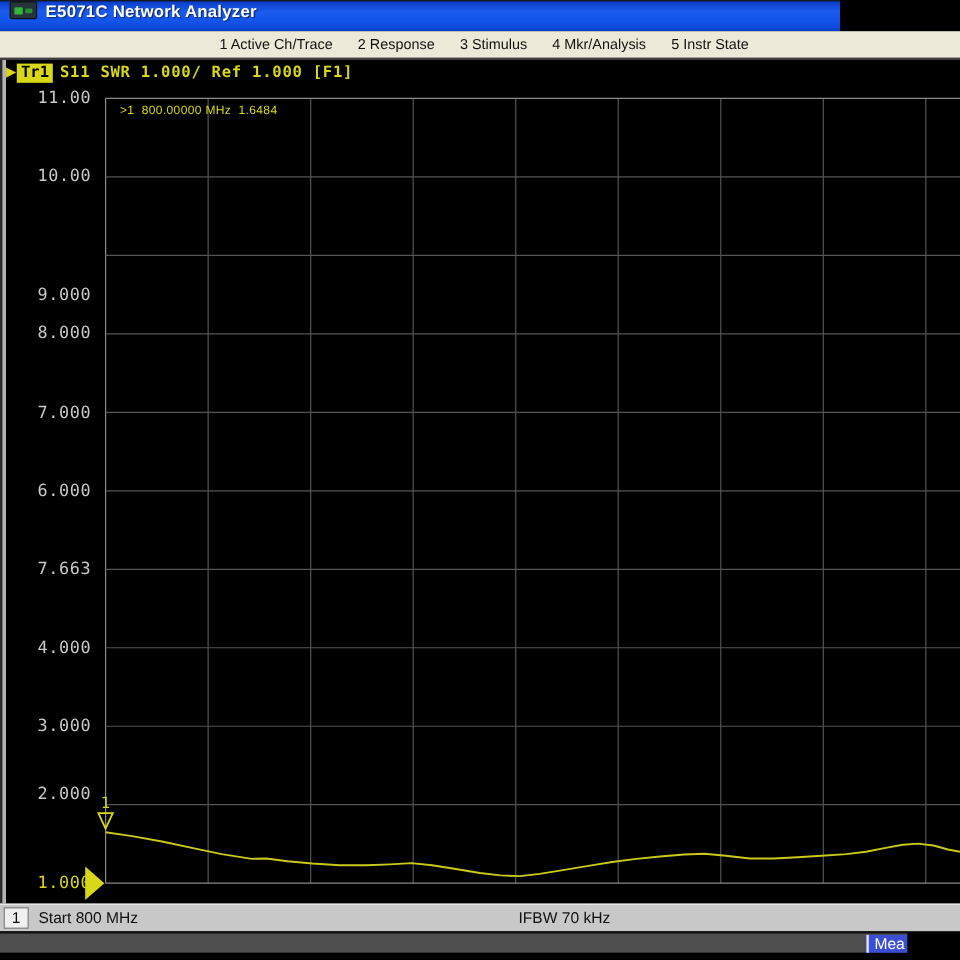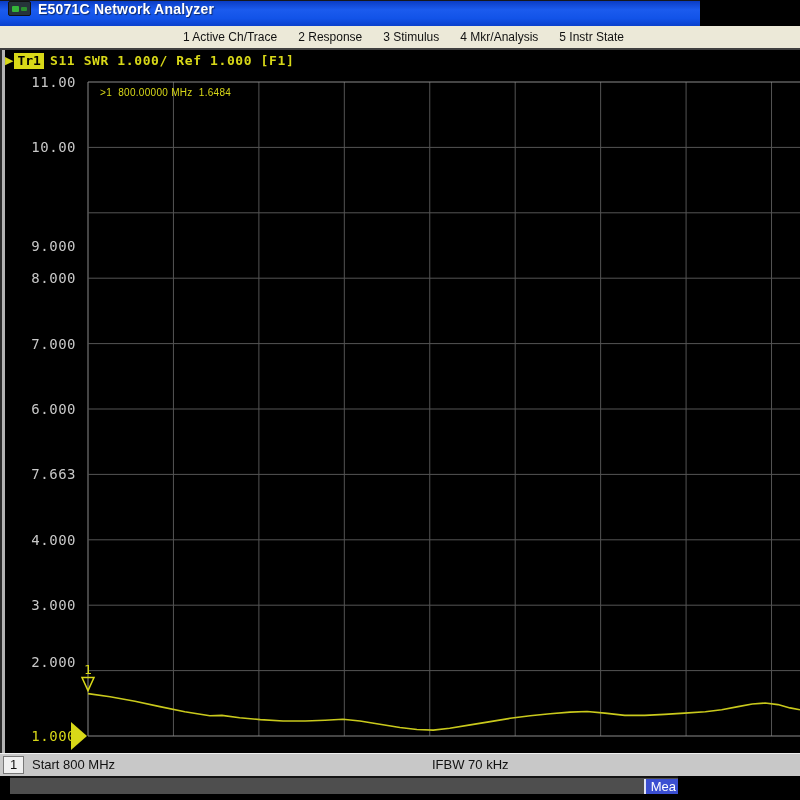--- a/index.html
+++ b/index.html
@@ -73,21 +73,21 @@
     background:#c8c8c8; border-top:1px solid #efefef; color:#111; font-size:13px;
   }
   .channel-box {
     position:absolute; left:3px; top:2px; width:21px; height:18px;
     background:#f0f0f0; border:1px solid #787878; text-align:center; line-height:16px;
   }
   .status-start { position:absolute; left:32px; top:3px;text-align:right; }
   .status-ifbw  { position:absolute; left:432px; top:3px; }
 
   .taskbar {
-    position:absolute; left:10px; top:776px; width:668px; height:18px;
+    position:absolute; left:0; top:776px; width:756px; height:18px;
     background:#4e4e4e; border-top:2px solid #141414;
   }
   .task-button {
     position:absolute; right:0; top:1px; height:16px; padding:0 2px 0 5px;
     background:#3b4fd2; border-left:2px solid #dfe3f5; color:#fff;
     font-size:13px; line-height:15px;
   }
   .bottom-band { position:absolute; left:0; top:794px; width:800px; height:6px; background:#000; }
 </style>
 </head>

